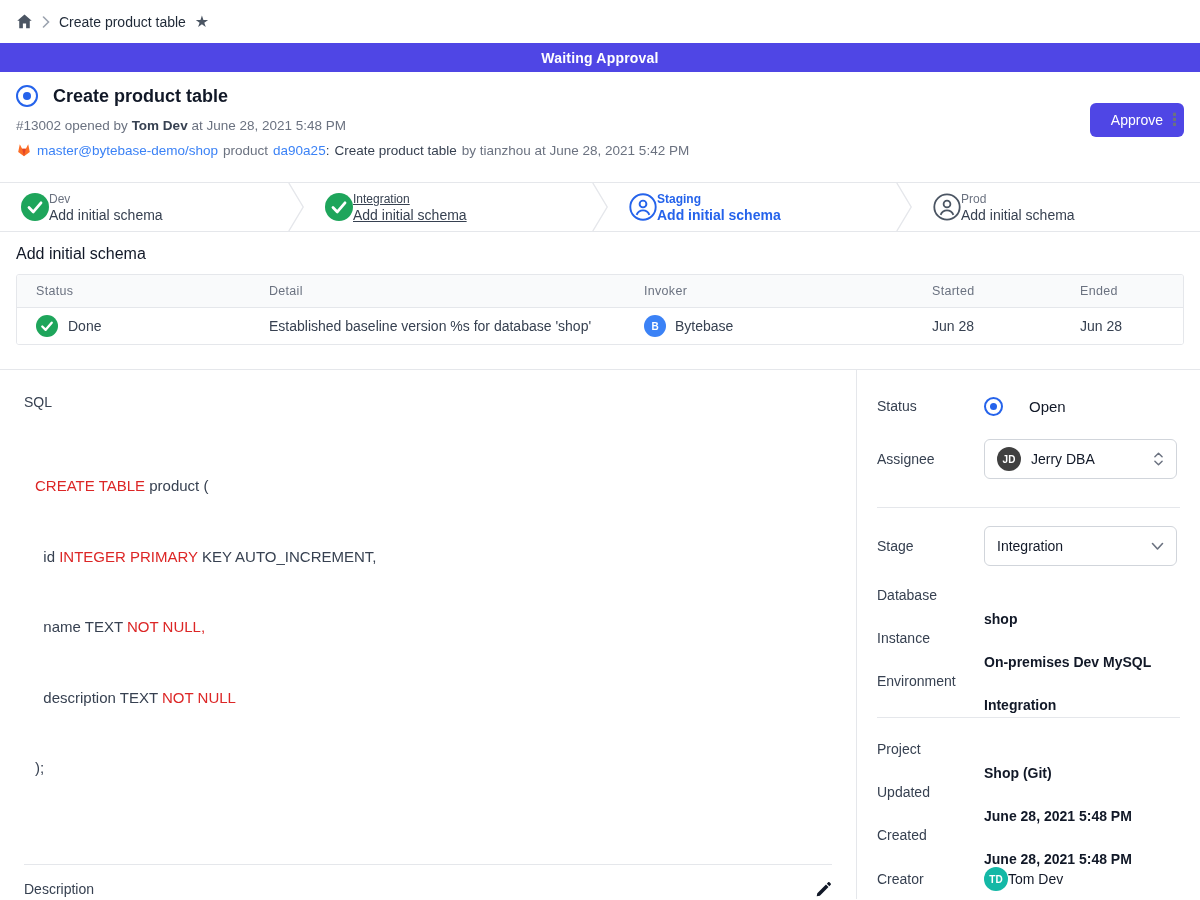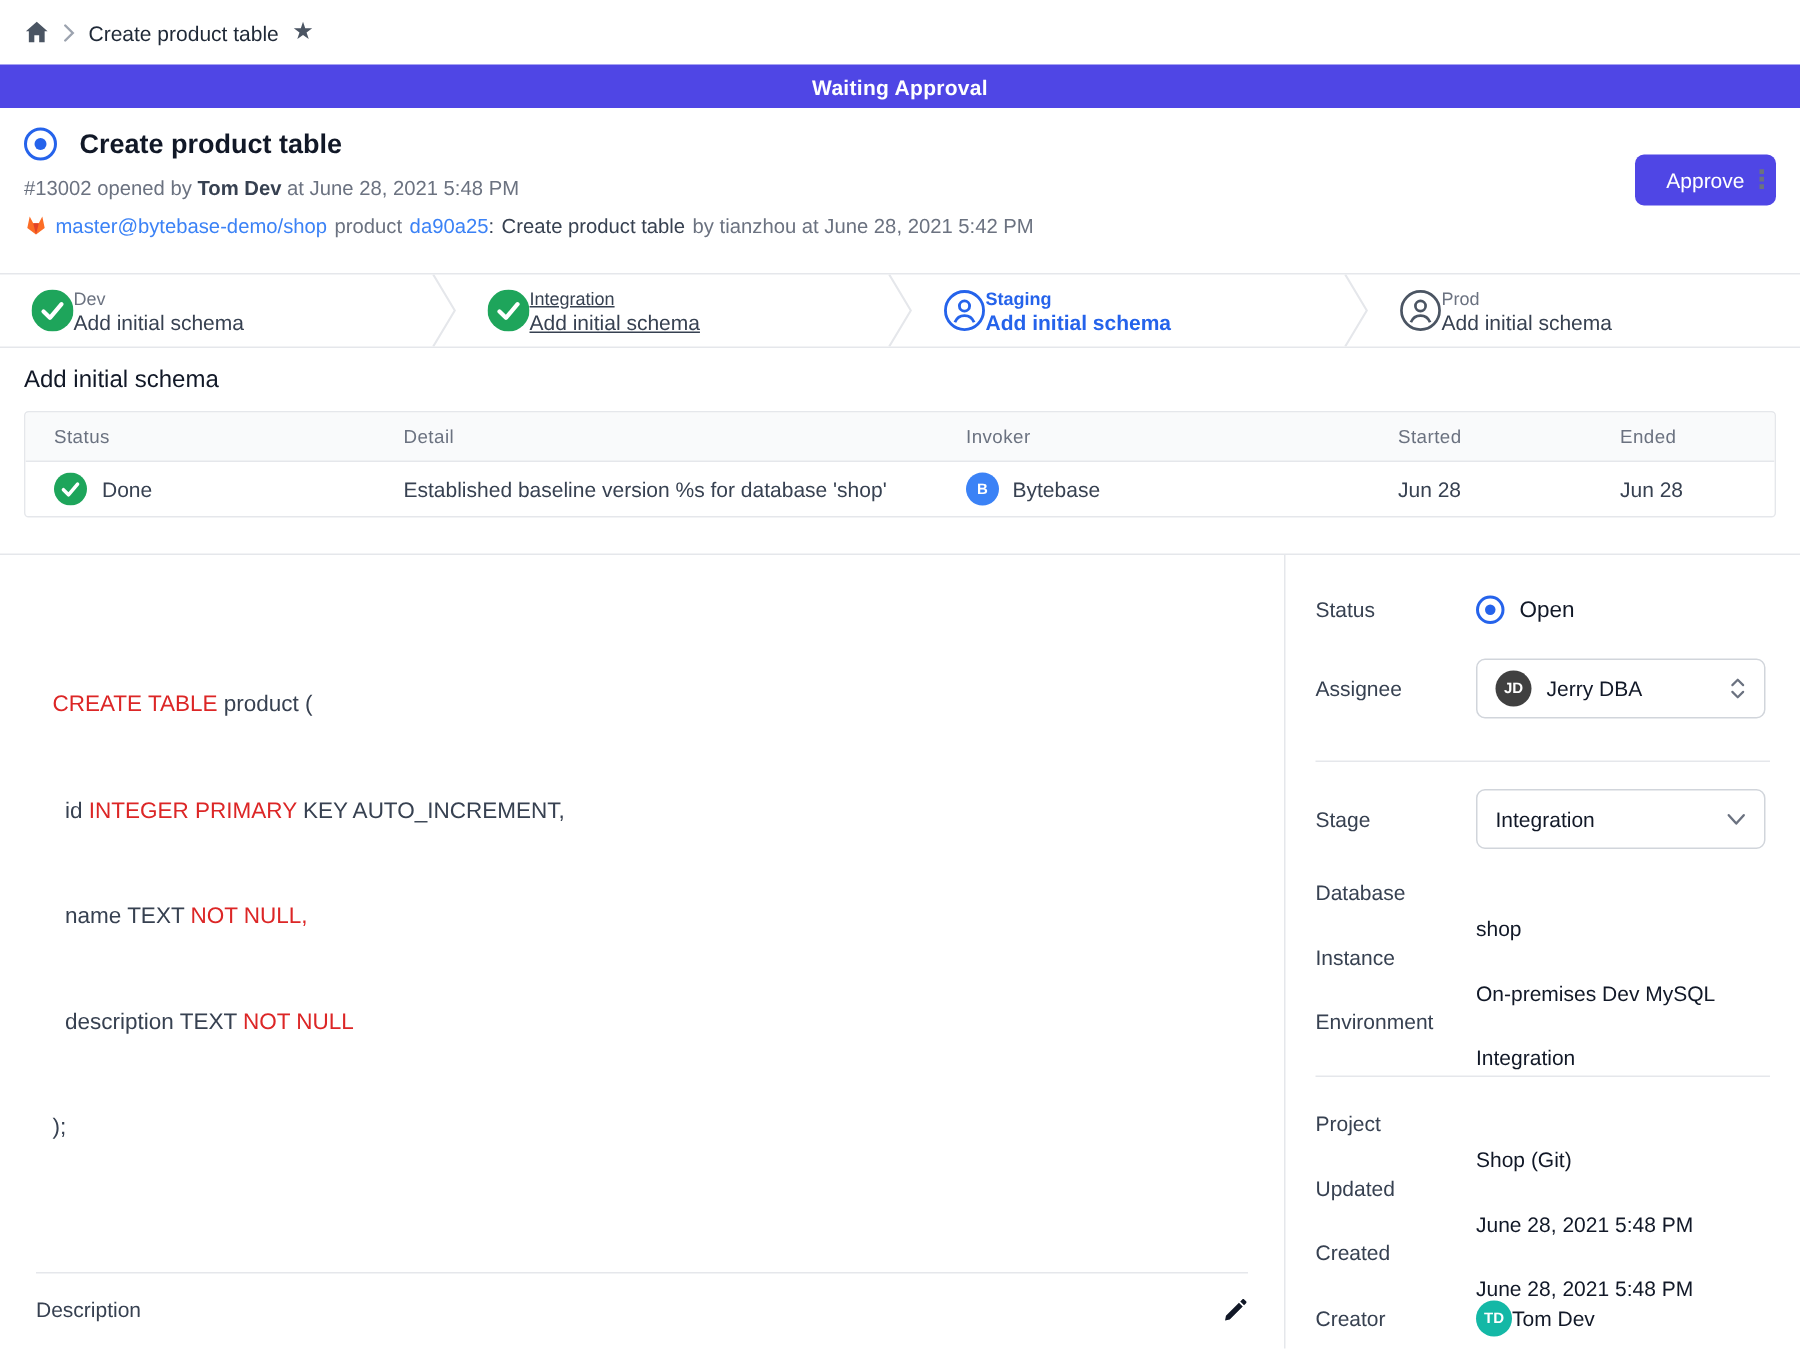--- a/index.html
+++ b/index.html
@@ -75,23 +75,23 @@
   .divider { border-top:1px solid #e5e7eb; }
   .desc-divider { margin-top:37px; }
   .desc-row { margin-top:16px; display:flex; align-items:center; justify-content:space-between; }
   .desc-label { font-size:14px; color:#374151; }
   .edit-btn { cursor:pointer; display:flex; align-items:center; }
 
   
   .sidebar { width:344px; border-left:1px solid #e5e7eb; padding:24px 20px 0; }
   .srow { display:flex; align-items:center; }
   .srow .lbl { width:107px; flex:none; font-size:14px; color:#374151; }
-  .srow .val { font-size:14px; font-weight:400; color:#111827;margin-top:48px; }
+  .srow .val { font-size:14px; font-weight:700; color:#111827;margin-top:48px; }
   .row-status { height:24px; }
-  .status-val { display:flex; align-items:center; gap:10px; }
+  .status-val { display:flex; align-items:center; gap:26px; }
   .open-radio.sm { width:19px; height:19px; }
   .open-radio.sm i { width:7px; height:7px; }
   .status-text { font-size:15px; color:#111827; }
   .row-assignee { margin-top:21px; }
   .selectbox { width:193px; height:40px; border:1px solid #d1d5db; border-radius:6px; background:#fff;
     display:flex; align-items:center; gap:10px; padding:0 12px; cursor:pointer; }
   .selectbox .sel-text { font-size:14px; color:#111827; flex:1; }
   .sb-div1 { margin-top:28px; }
   .row-stage { margin-top:18px; }
   .row-db { margin-top:18px; height:21px; }
@@ -247,20 +247,21 @@
         <span>Bytebase</span>
       </span>
       <span>Jun 28</span>
       <span>Jun 28</span>
     </div>
   </div>
 </div>
 
 <div class="lower">
   <div class="main-col">
+    <div class="sql-label">SQL</div>
     <div class="sql-code">
       <div class="sql-line"><span class="kw">CREATE TABLE</span><span> product (</span></div>
       <div class="sql-line"><span>  id </span><span class="kw">INTEGER PRIMARY</span><span> KEY AUTO_INCREMENT,</span></div>
       <div class="sql-line"><span>  name TEXT </span><span class="kw">NOT NULL,</span></div>
       <div class="sql-line"><span>  description TEXT </span><span class="kw">NOT NULL</span></div>
       <div class="sql-line"><span>);</span></div>
     </div>
 
     <div class="divider desc-divider"></div>
 

